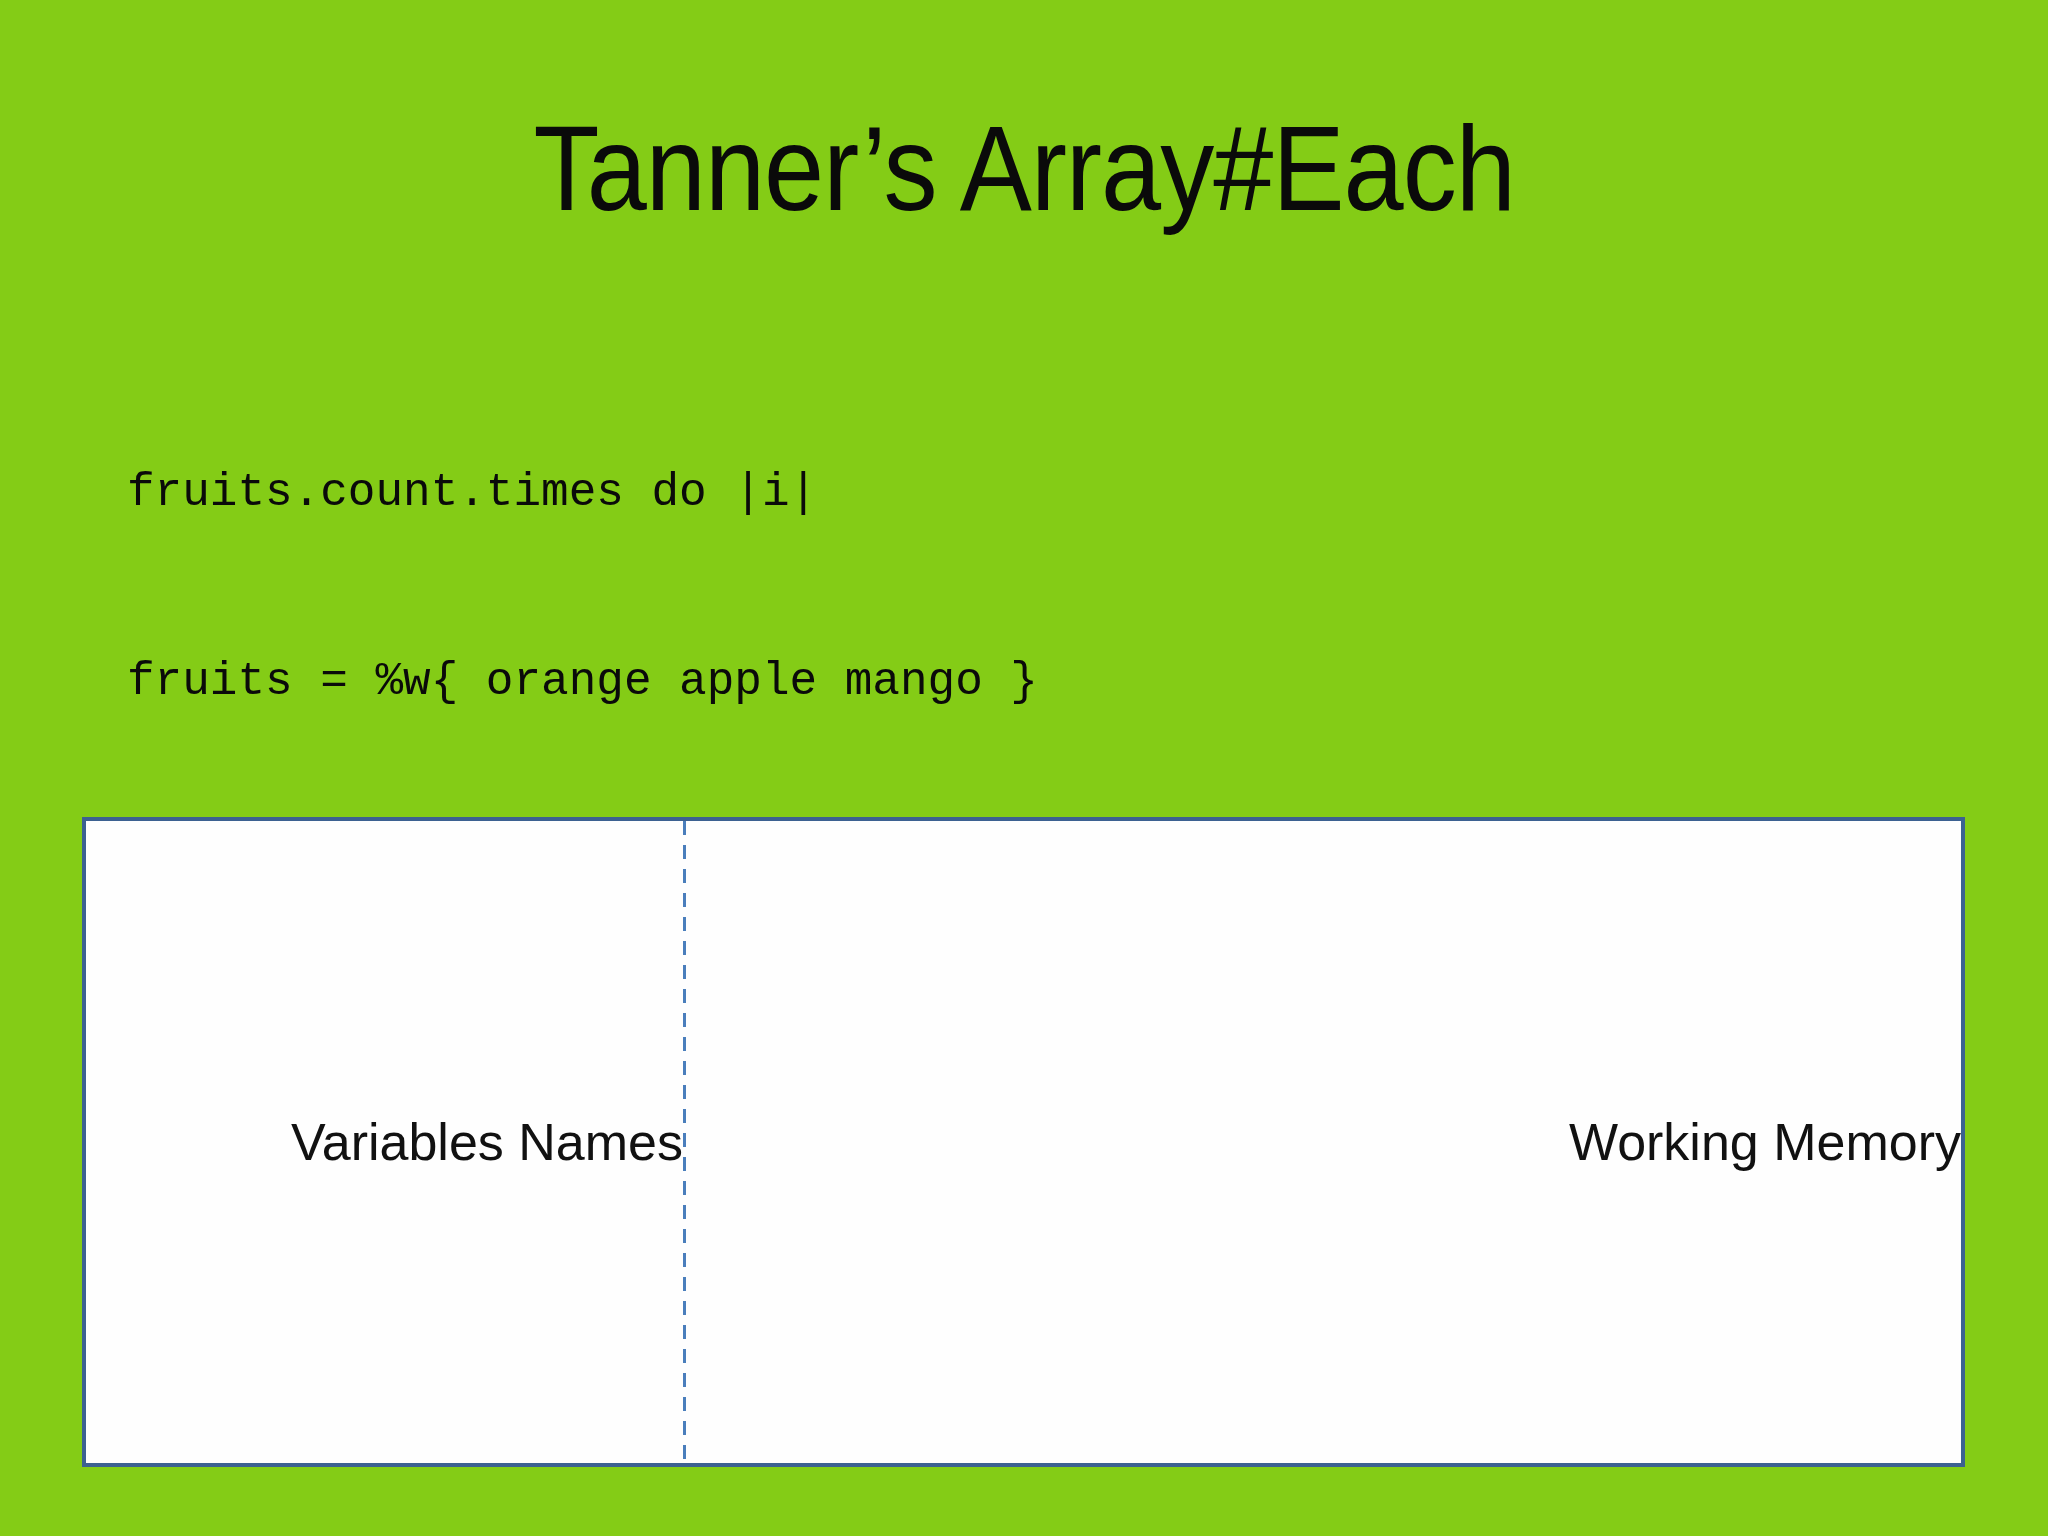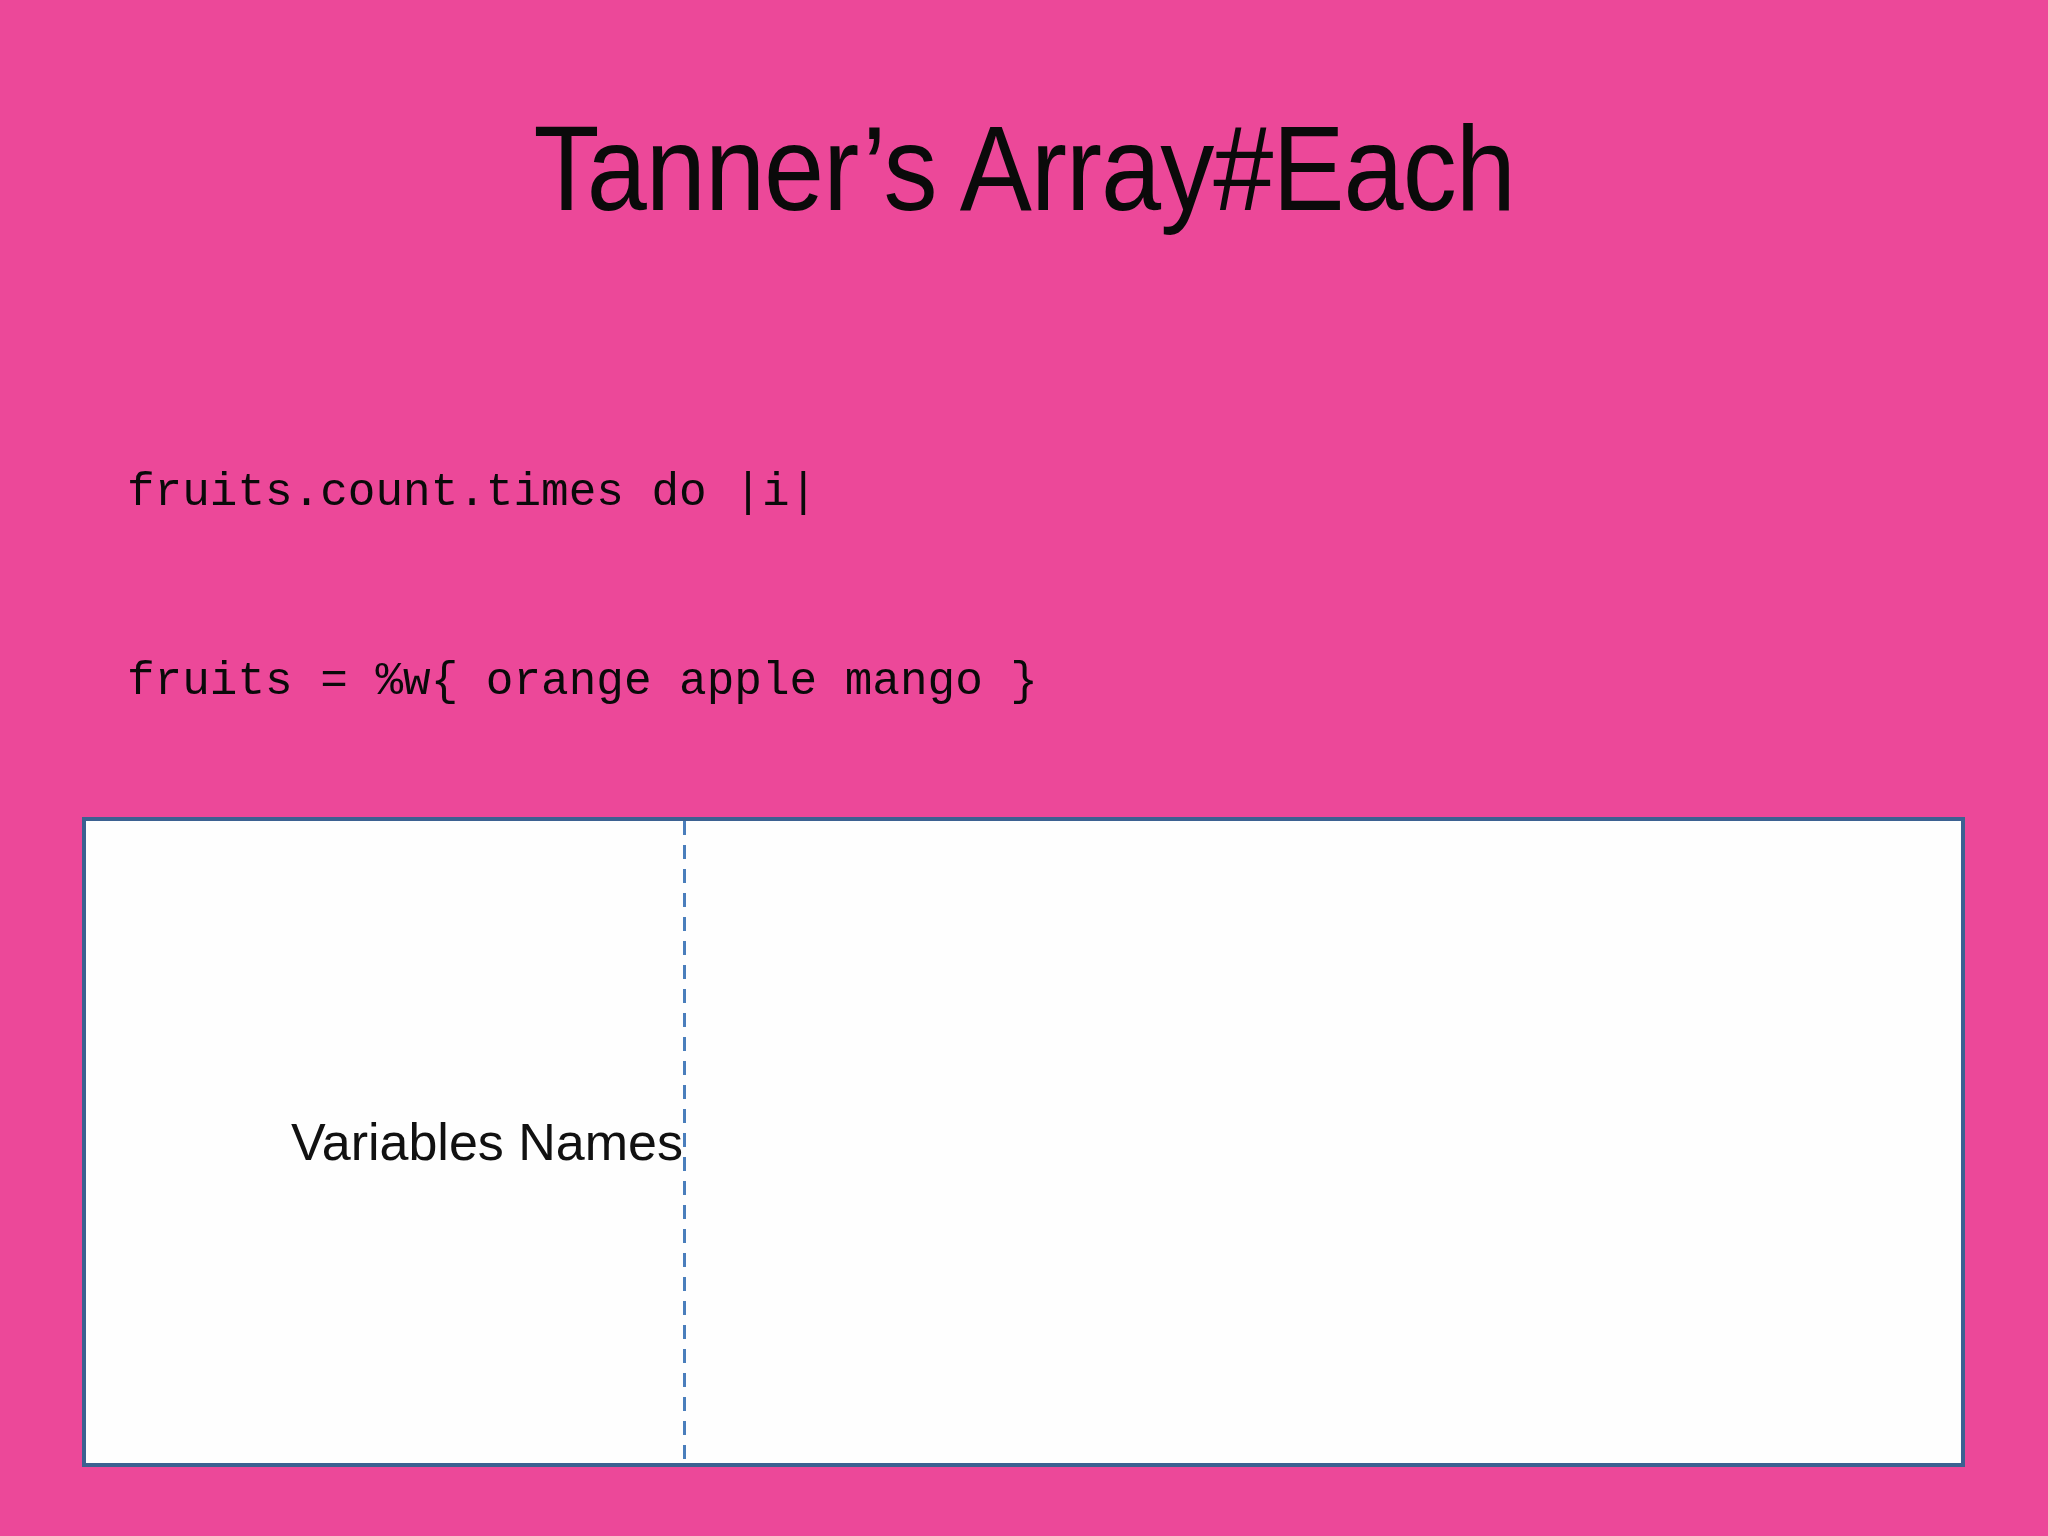--- a/index.html
+++ b/index.html
@@ -11,21 +11,21 @@
     height: 1536px;
     background: #ffffff;
     position: relative;
     overflow: hidden;
     font-family: "Liberation Sans", sans-serif;
   }
 
   .slide {
     position: absolute;
     inset: 0;
-    background: #ec4899;
+    background: #84cc16;
   }
 
   
   .slide-title {
     position: absolute;
     top: 96px;
     left: 0;
     width: 2048px;
     text-align: center;
     font-size: 120px;
@@ -110,15 +110,18 @@
     <div class="code-line">fruits.each do |fruit|</div>
     <div class="code-line">  fruit += " is delicious" }</div>
     
   </div>
 
   <div class="memory-diagram">
     <div class="cell cell-left">
       <span class="cell-label">Variables Names</span>
     </div>
     <div class="dashed-divider"></div>
+    <div class="cell cell-right">
+      <span class="cell-label">Working Memory</span>
+    </div>
   </div>
 
 </div>
 
 </body></html>

